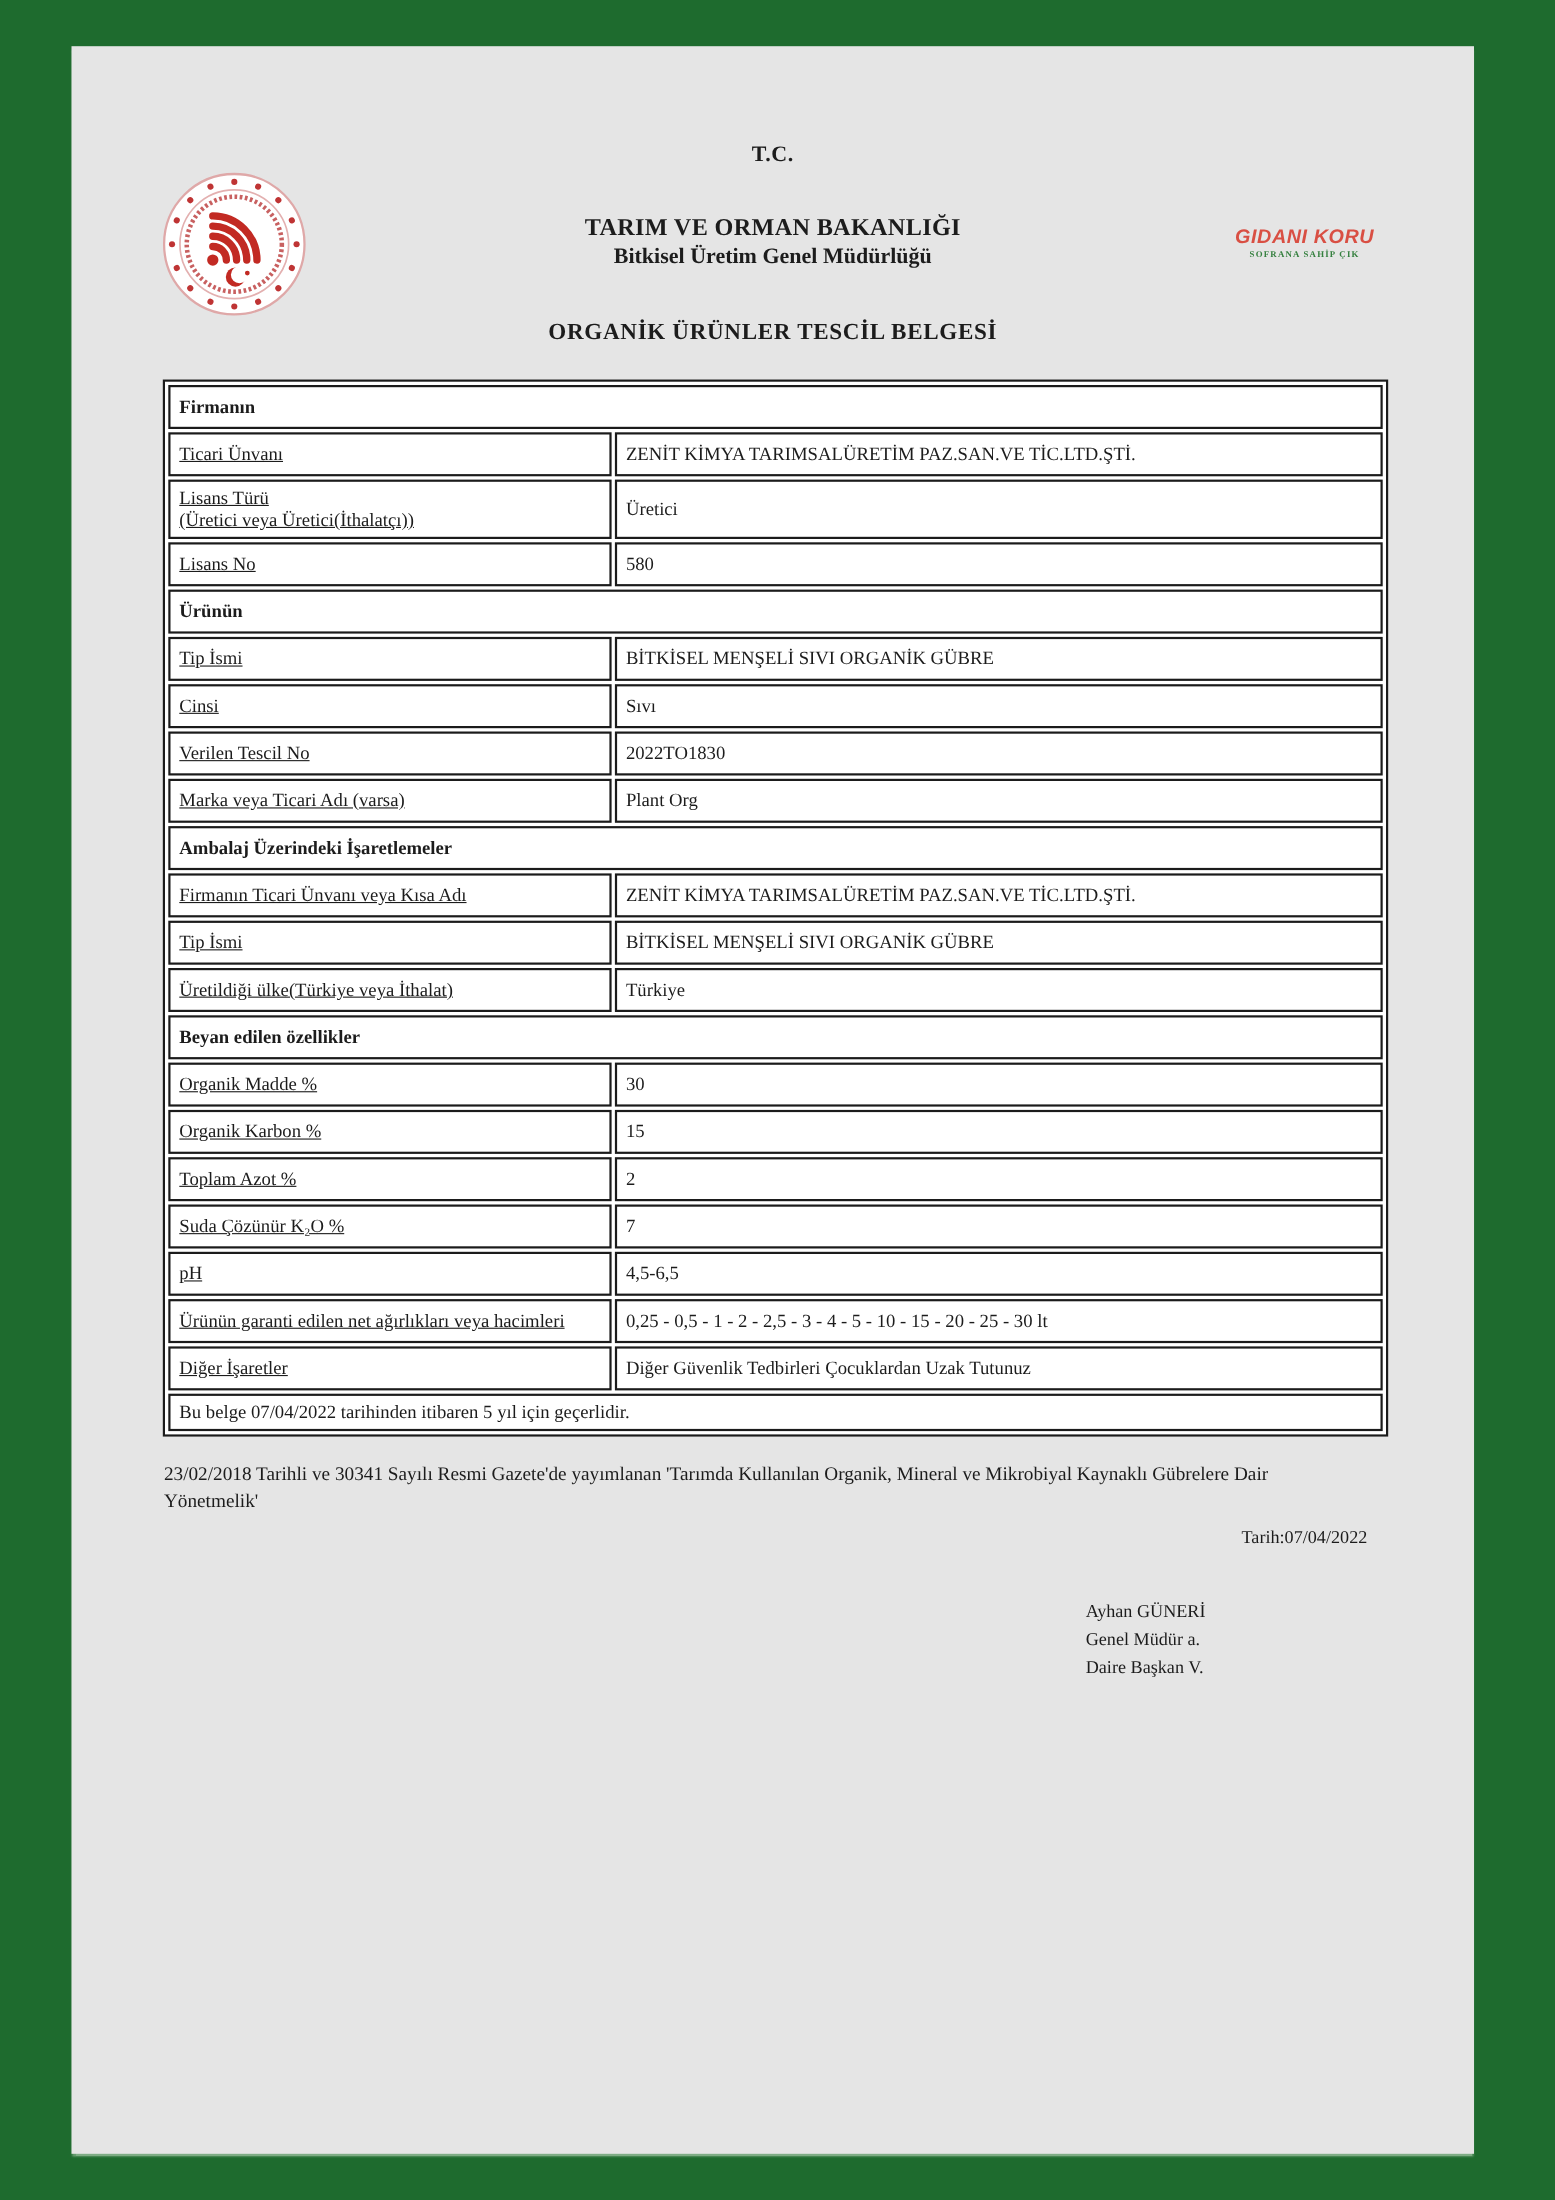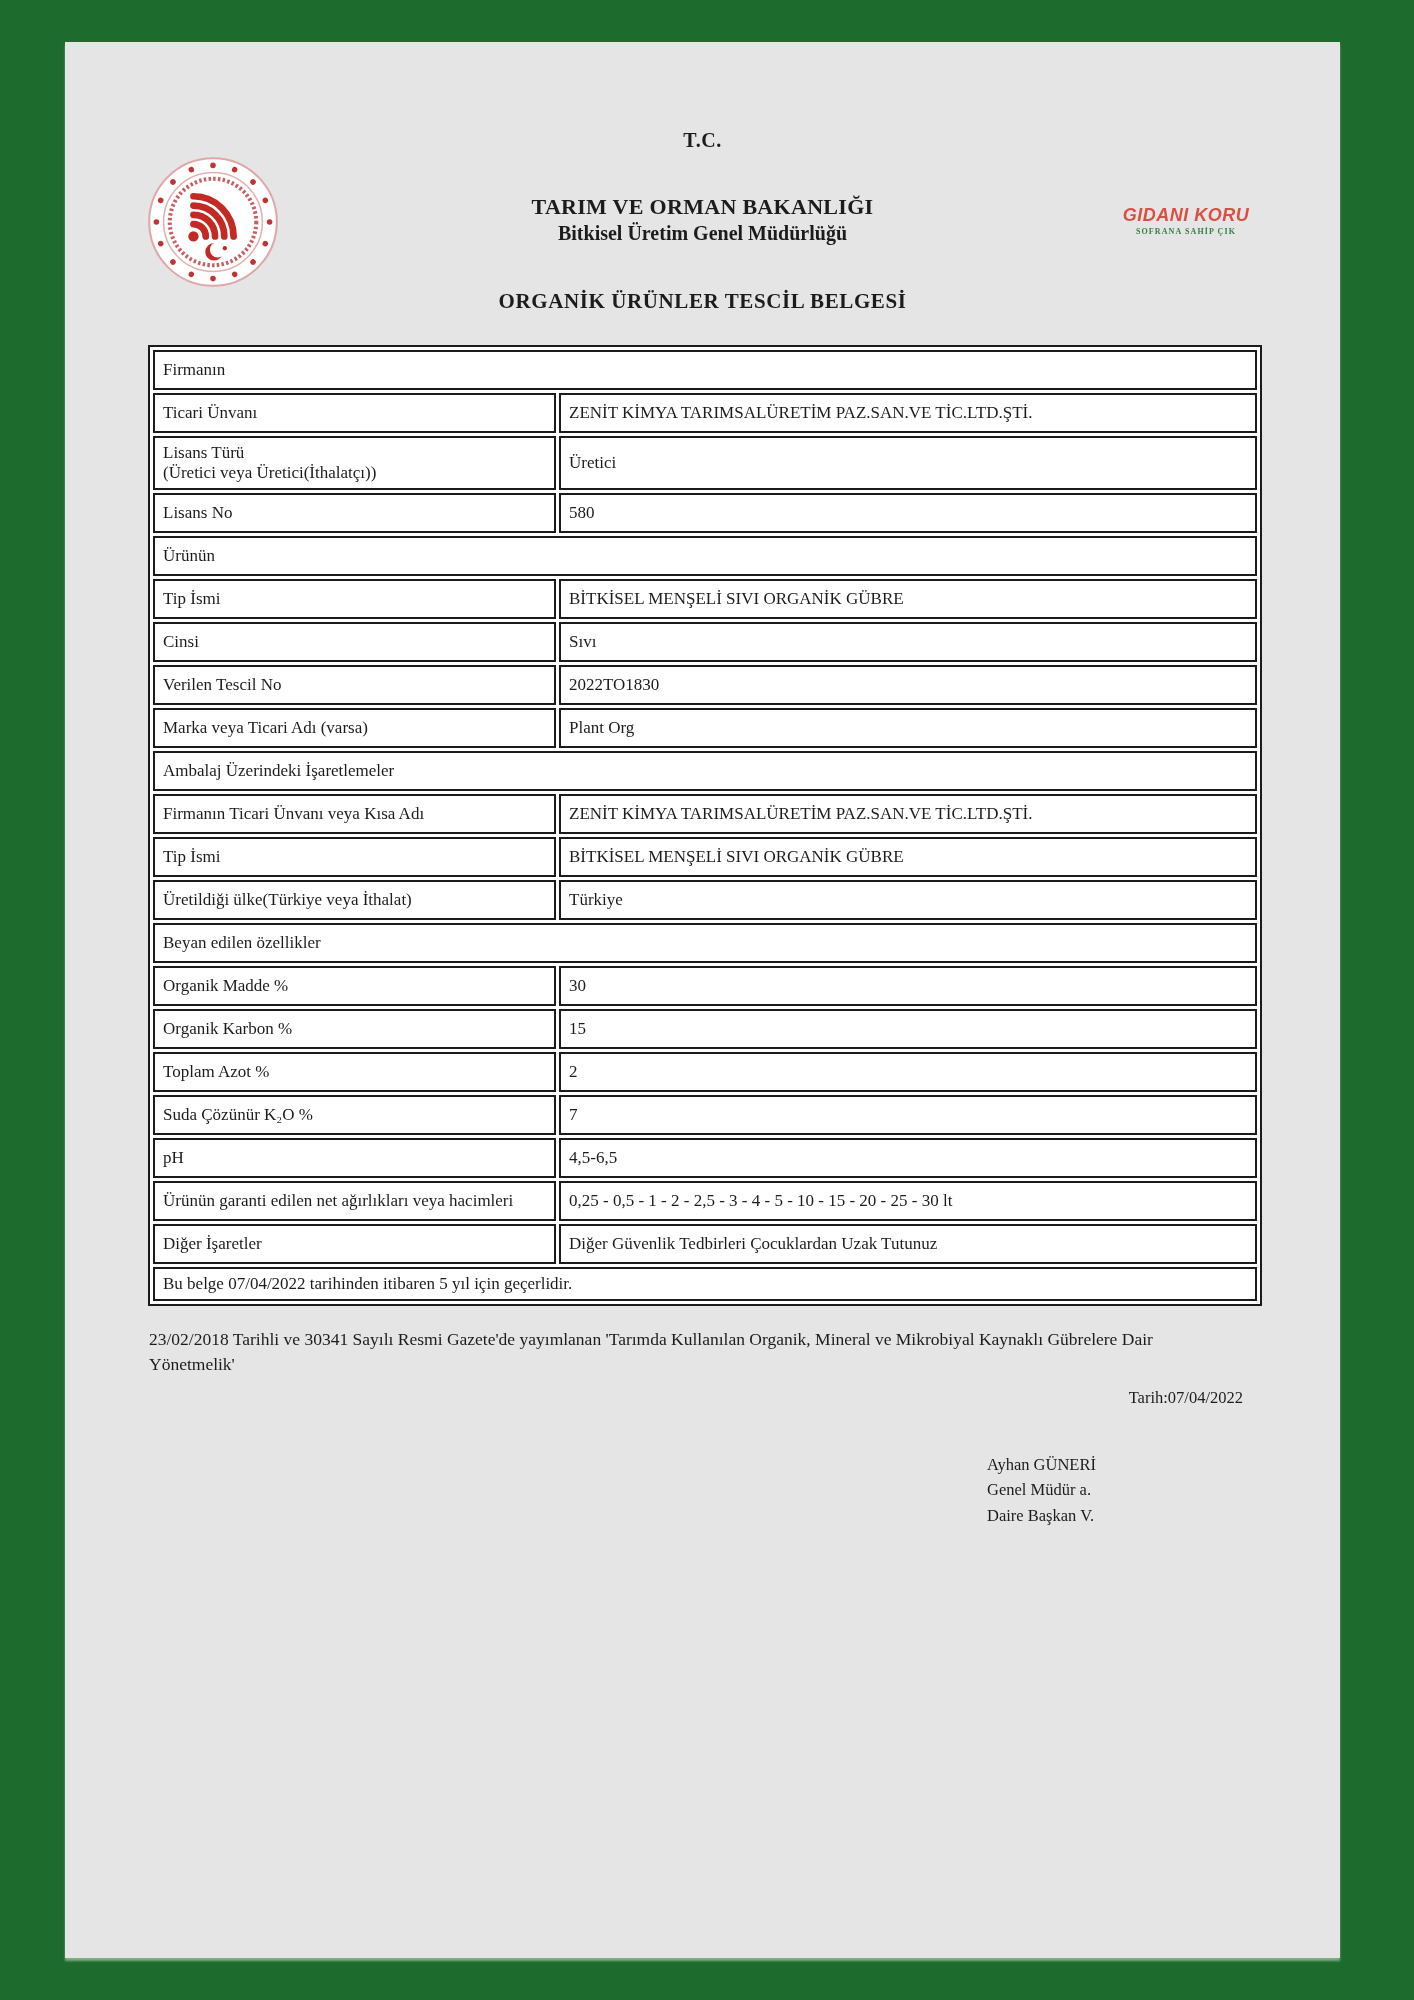--- a/index.html
+++ b/index.html
@@ -43,22 +43,22 @@
     border:2px solid #1b1b1b;
     background:#ffffff;
   }
   .cert-table td {
     border:2px solid #1b1b1b;
     font-size:17px;
     padding:5px 8px;
     vertical-align:middle;
     height:26px;
   }
-  .cert-table td.section-cell { font-weight:normal; }
-  .cert-table td.label-cell { width:383px; white-space:pre-line; }
+  .cert-table td.section-cell { font-weight:bold; }
+  .cert-table td.label-cell { width:383px; white-space:pre-line;text-decoration:underline; }
   .cert-table td.note-cell  { height:20px; }
   
   .regulation {
     margin:21px 100px 0 84px;
     font-size:17.5px; line-height:1.45;
   }
   .date-line {
     margin-top:10px; padding-right:97px;
     text-align:right; font-size:16.5px;
   }

